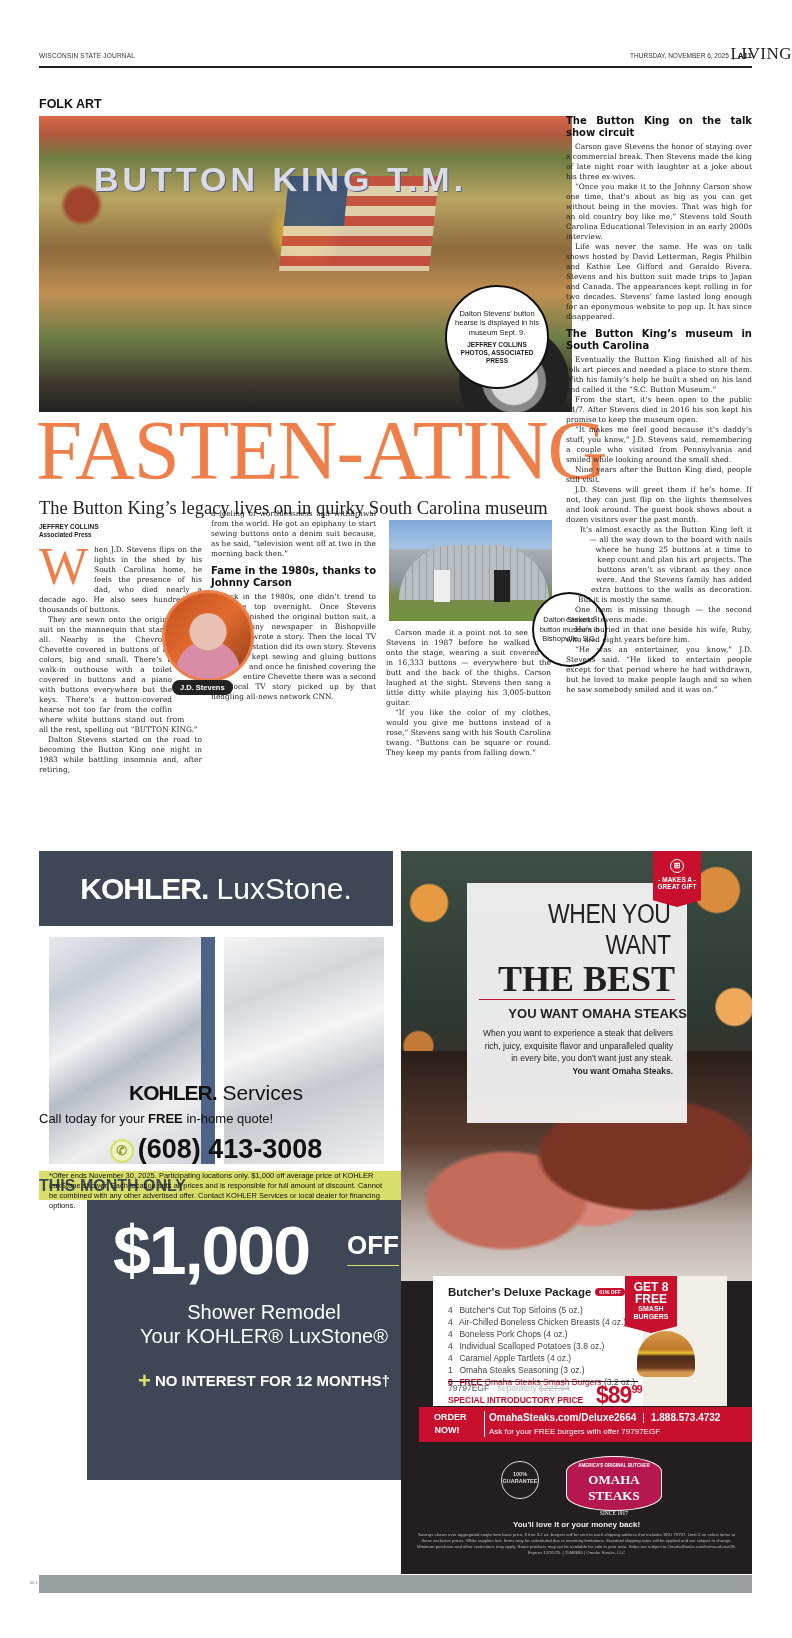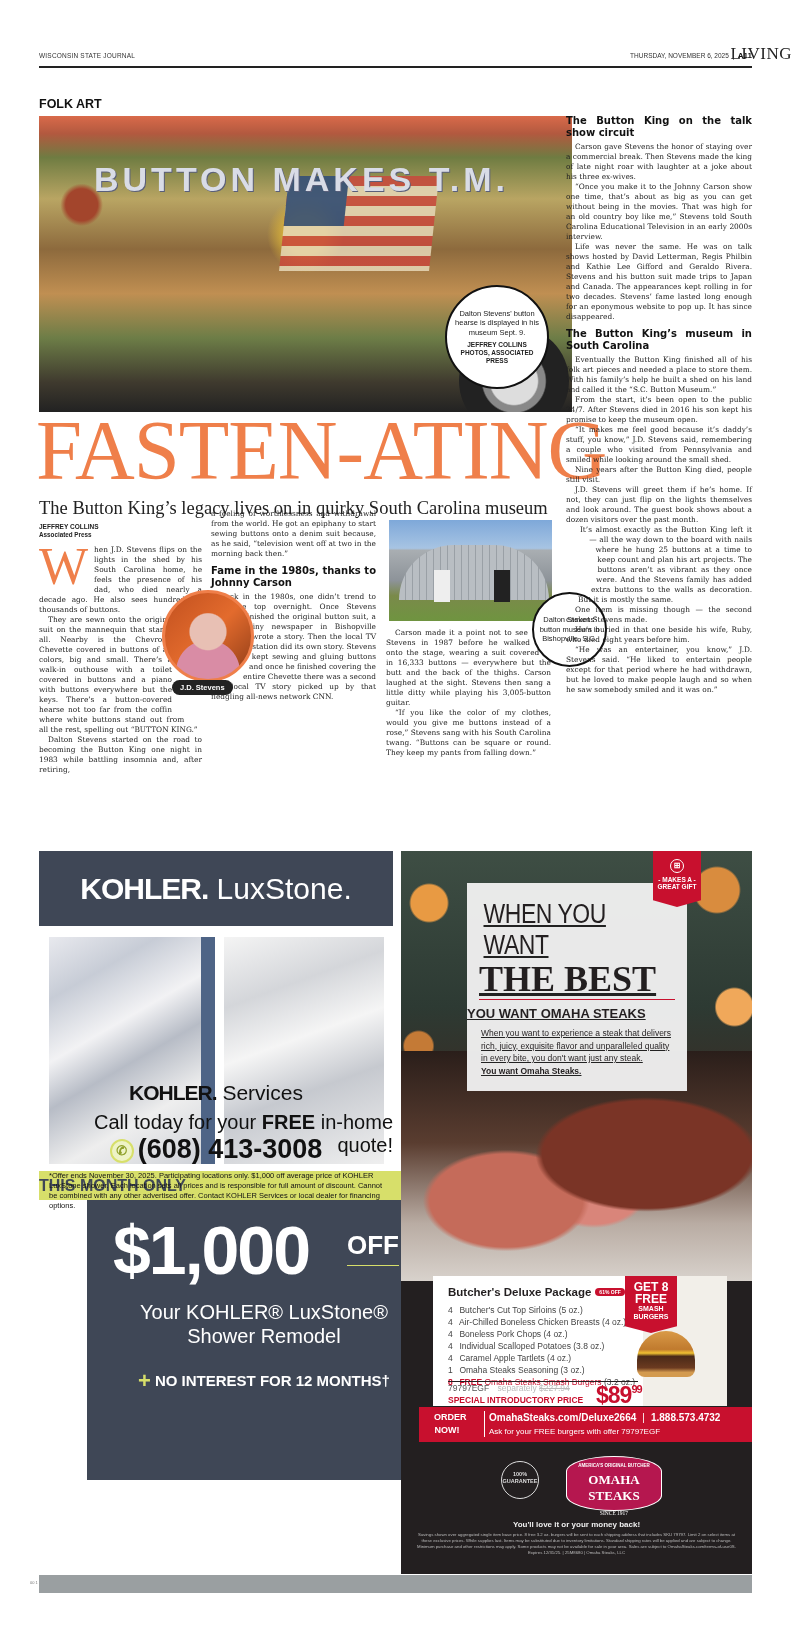--- a/index.html
+++ b/index.html
@@ -76,41 +76,41 @@
   .k-ph2 { position: absolute; left: 185px; top: 11px; width: 160px; height: 227px; background: linear-gradient(160deg, #f4f4f4 0%, #d4d6da 25%, #f5f5f5 45%, #c6c9cf 65%, #efefef 100%); }
   .k-strip { position: absolute; left: 0; top: 320px; width: 421px; height: 29px; background: #d7df6a; color: #3f4756; font-family: "Liberation Sans", sans-serif; font-weight: bold; font-size: 16px; line-height: 29px; }
   .k-main { position: absolute; left: 0; top: 349px; width: 354px; height: 280px; background: #3f4756; color: #fff; font-family: "Liberation Sans", sans-serif; margin-left: 48px; }
   .k-price { position: absolute; left: 26px; top: 10px; font-weight: bold; font-size: 68px; line-height: 80px; letter-spacing: -2px; }
   .k-off { position: absolute; left: 260px; top: 30px; font-weight: bold; font-size: 26px; border-bottom: 1px solid #d7df6a; padding-bottom: 4px; }
   .k-sub { position: absolute; left: 0; width: 354px; top: 100px; text-align: center; font-size: 20px; line-height: 24px; }
   .k-nointerest { position: absolute; left: 0; width: 354px; top: 168px; text-align: center; font-weight: bold; font-size: 15px; }
   .k-nointerest span.plus { color: #d7df6a; font-size: 22px; vertical-align: -2px; margin-right: 4px; }
   .k-services { position: absolute; left: 0; width: 354px; top: 230px; text-align: center; font-family: "Liberation Sans", sans-serif; font-size: 21px; color: #111; }
   .k-services b { font-weight: 900; letter-spacing: -1px; }
-  .k-call { position: absolute; left: 0; width: 354px; top: 260px; text-align: right; font-family: "Liberation Sans", sans-serif; font-size: 20px; color: #111; }
+  .k-call { position: absolute; left: 0; width: 354px; top: 260px; text-align: left; font-family: "Liberation Sans", sans-serif; font-size: 13px; color: #111; }
   .k-phone { position: absolute; left: 0; width: 354px; top: 283px; text-align: center; font-family: "Liberation Sans", sans-serif; font-weight: bold; font-size: 27px; color: #111; }
   .k-phone-icon { display: inline-block; width: 24px; height: 24px; border-radius: 50%; background: #eef3c6; border: 2px solid #d7df6a; color: #8fa02a; font-size: 13px; line-height: 20px; vertical-align: 3px; margin-right: 4px; }
   .k-fine { position: absolute; left: 10px; width: 335px; top: 320px; font-family: "Liberation Sans", sans-serif; font-size: 7.5px; line-height: 10px; color: #111; }
 
   
   .omaha { left: 401px; top: 851px; width: 351px; height: 723px; background: #231f20; overflow: hidden; }
   .o-bokeh { position: absolute; left: 0; top: 0; width: 351px; height: 260px;
              background:
                radial-gradient(circle at 8% 20%, #e89a43 0 18px, transparent 20px),
                radial-gradient(circle at 90% 15%, #d98c3e 0 22px, transparent 24px),
                radial-gradient(circle at 95% 60%, #f0a85a 0 18px, transparent 20px),
                radial-gradient(circle at 5% 75%, #c47a36 0 14px, transparent 16px),
                linear-gradient(180deg, #3e4e44 0%, #2d3a33 60%, #3a2a22 100%); }
   .o-steak { position: absolute; left: 0; top: 200px; width: 351px; height: 230px;
              background:
                radial-gradient(ellipse at 70% 45%, #7a3426 0 30%, transparent 32%),
                radial-gradient(ellipse at 30% 65%, #c56b5a 0 22%, transparent 24%),
                radial-gradient(ellipse at 55% 60%, #d9857a 0 18%, transparent 20%),
                linear-gradient(180deg, #2a1e1a 0%, #5a3d30 40%, #b9aca3 75%, #d8d2cc 100%); }
-  .o-card { position: absolute; left: 66px; top: 32px; width: 220px; height: 208px; background: rgba(240,240,240,0.96); text-align: left; text-decoration: underline; }
+  .o-card { position: absolute; left: 66px; top: 32px; width: 220px; height: 240px; background: rgba(240,240,240,0.96); text-align: right; }
   .o-when { font-family: "Liberation Sans", sans-serif; font-size: 27px; color: #231f20; letter-spacing: -0.5px; margin-top: 16px; transform: scaleX(0.85); }
   .o-best { font-family: "Liberation Serif", serif; font-weight: bold; font-size: 36px; line-height: 36px; color: #231f20; border-bottom: 1.5px solid #c8102e; margin: 0 12px; padding-bottom: 2px; }
   .o-want { font-family: "Liberation Sans", sans-serif; font-weight: bold; font-size: 13px; color: #231f20; margin-top: 6px; }
   .o-desc { font-family: "Liberation Sans", sans-serif; font-size: 8.5px; line-height: 12.5px; color: #231f20; margin-top: 6px; padding: 0 14px; }
   .o-desc b { display: block; }
   .o-gift { position: absolute; left: 252px; top: 0; width: 48px; height: 56px; background: #c8102e; color: #fff; font-family: "Liberation Sans", sans-serif; font-weight: bold; font-size: 6.5px; text-align: center; padding-top: 8px; clip-path: polygon(0 0, 100% 0, 100% 88%, 50% 100%, 0 88%); }
   .o-gift .gift-icon { display: block; width: 14px; height: 14px; margin: 0 auto 3px; border: 1.5px solid #fff; border-radius: 50%; font-size: 8px; line-height: 11px; }
 
   .o-pkg { position: absolute; left: 32px; top: 425px; width: 294px; height: 130px; background: #fff; }
   .o-pkg-title { position: absolute; left: 15px; top: 10px; font-family: "Liberation Sans", sans-serif; font-weight: bold; font-size: 11.5px; color: #231f20; }
@@ -155,21 +155,21 @@
 <div class="abs hdr-center">LIVING</div>
 <div class="abs hdr-right">
   <span>THURSDAY, NOVEMBER 6, 2025</span> &nbsp;|&nbsp; <b>A11</b>
 </div>
 <div class="abs hdr-rule"></div>
 
 <div class="abs kicker">FOLK ART</div>
 
 <div class="abs hero">
   <div class="hero-flag"></div>
-  <div class="hero-text">BUTTON MAKES T.M.</div>
+  <div class="hero-text">BUTTON KING T.M.</div>
   <div class="hero-wheel"></div>
 </div>
 <div class="abs cap-circle cap1">
   <div>Dalton Stevens' button hearse is displayed in his museum Sept. 9.</div>
   <div class="credit">JEFFREY COLLINS PHOTOS, ASSOCIATED PRESS</div>
 </div>
 
 <div class="abs headline">FASTEN-ATING</div>
 <div class="abs deck">The Button King’s legacy lives on in quirky South Carolina museum</div>
 
@@ -229,22 +229,22 @@
   </div>
   <div class="k-photos">
     <div class="k-ph1"></div>
     <div class="k-ph2"></div>
   </div>
   <div class="k-strip">THIS MONTH ONLY</div>
   <div class="k-main">
     <div class="k-price">$1,000</div>
     <div class="k-off">OFF</div>
     <div class="k-sub">
+      <div>Shower Remodel</div>
       <div>Your KOHLER® LuxStone®</div>
-      <div>Shower Remodel</div>
     </div>
     <div class="k-nointerest">
       <span class="plus">+</span><span>NO INTEREST FOR 12 MONTHS†</span>
     </div>
   </div>
   <div class="k-services">
     <b>KOHLER.</b> <span>Services</span>
   </div>
   <div class="k-call">
     <span>Call today for your </span><b>FREE</b><span> in-home quote!</span>

